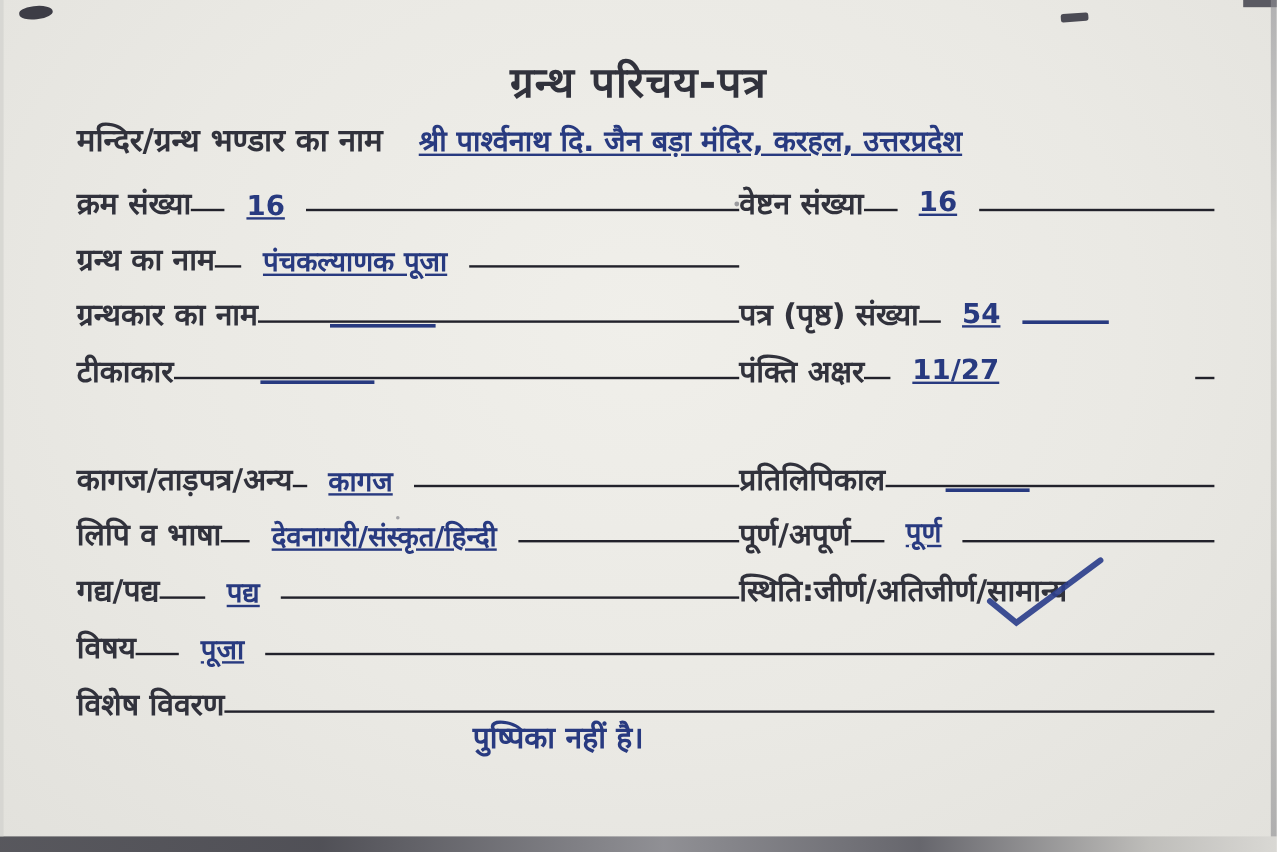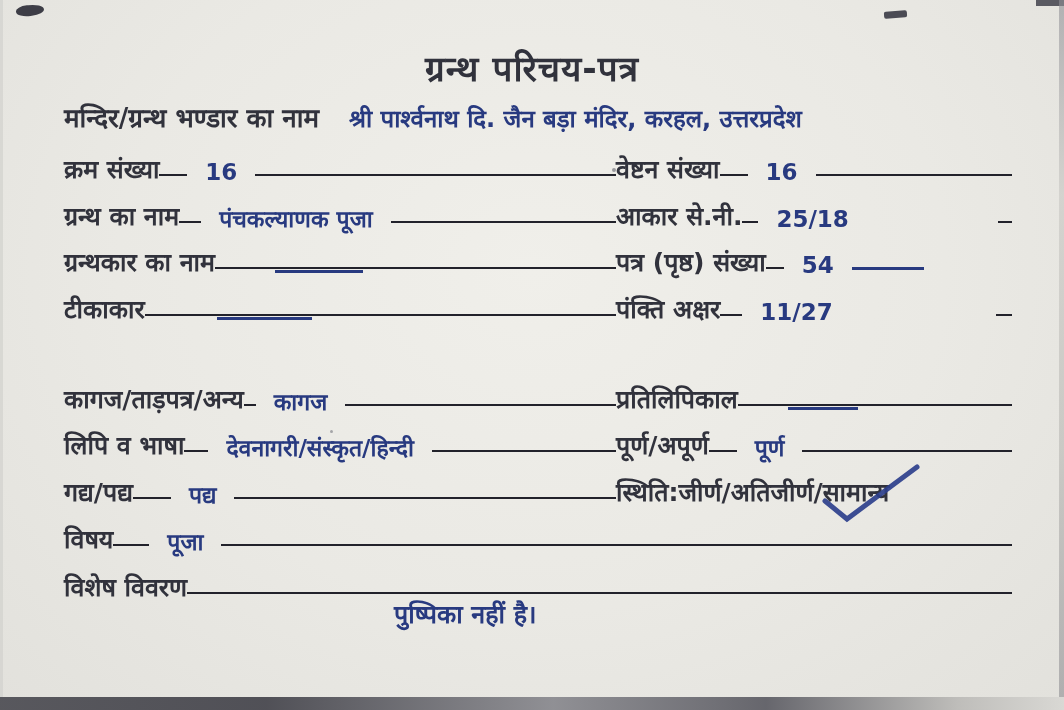--- a/index.html
+++ b/index.html
@@ -22,24 +22,24 @@
   .dot1{position:absolute;left:612px;top:168px;width:4px;height:4px;border-radius:50%;background:#9a9a9e;}
   .dot2{position:absolute;left:330px;top:430px;width:3px;height:3px;border-radius:50%;background:#a5a5a8;}
 
   .title{position:absolute;top:44px;left:0;width:100%;text-align:center;
     font-size:35px;font-weight:700;color:var(--ink,#31323c);letter-spacing:1px;}
   .hdr{position:absolute;top:104px;left:64px;right:40px;display:flex;align-items:baseline;white-space:nowrap;text-align:right;}
   .hdr .lbl{font-size:26px;}
   .hdr .val{font-size:24px;margin-left:30px;}
 
   .lbl{font-size:25px;font-weight:700;color:var(--ink,#35363f);white-space:nowrap;line-height:1.15;}
-  .val{font-size:23px;font-weight:700;color:var(--blue,#283a80);white-space:nowrap;line-height:1.15;margin:0 18px;}
+  .val{font-size:23px;font-weight:700;color:var(--blue,#283a80);white-space:nowrap;line-height:1.15;margin:0 18px;text-decoration:underline;}
   .row{position:absolute;left:64px;right:52px;height:40px;display:flex;align-items:flex-end;}
   .half-l{width:552px;display:flex;align-items:flex-end;text-align:center;}
-  .half-r{flex:1;display:flex;align-items:flex-end;}
+  .half-r{flex:1;display:flex;align-items:flex-start;}
   .seg{border-bottom:2.5px solid #22222b;align-self:flex-end;margin-bottom:9px;position:relative;display:block;}
   .fx{flex:1;}
   .gap{flex:1;}
   .blueseg{border-bottom:3px solid var(--blue,#283a80);align-self:flex-end;margin-bottom:8px;}
   .bluedash{position:absolute;height:0;border-bottom:3.5px solid var(--blue,#283a80);bottom:-6px;}
   .below{position:absolute;left:330px;top:33px;font-size:25px;font-weight:700;color:var(--blue,#283a80);white-space:nowrap;}
   .checkwrap{position:relative;display:inline-block;}
   .checkwrap svg{position:absolute;left:-10px;top:-16px;overflow:visible;}
 </style>
 </head>
@@ -77,27 +77,20 @@
       <span class="seg fx"></span>
     </div>
   </div>
 
   <div class="row" style="top:192px">
     <div class="half-l">
       <span class="lbl">ग्रन्थ का नाम</span>
       <span class="seg" style="width:22px"></span>
       <span class="val">पंचकल्याणक पूजा</span>
       <span class="seg fx"></span>
-    </div>
-    <div class="half-r">
-      <span class="lbl">आकार से.नी.</span>
-      <span class="seg" style="width:16px"></span>
-      <span class="val">25/18</span>
-      <span class="gap"></span>
-      <span class="seg" style="width:14px"></span>
     </div>
   </div>
 
   <div class="row" style="top:238px">
     <div class="half-l">
       <span class="lbl">ग्रन्थकार का नाम</span>
       <span class="seg fx">
         <span class="bluedash" style="left:60px;width:88px"></span>
       </span>
     </div>

